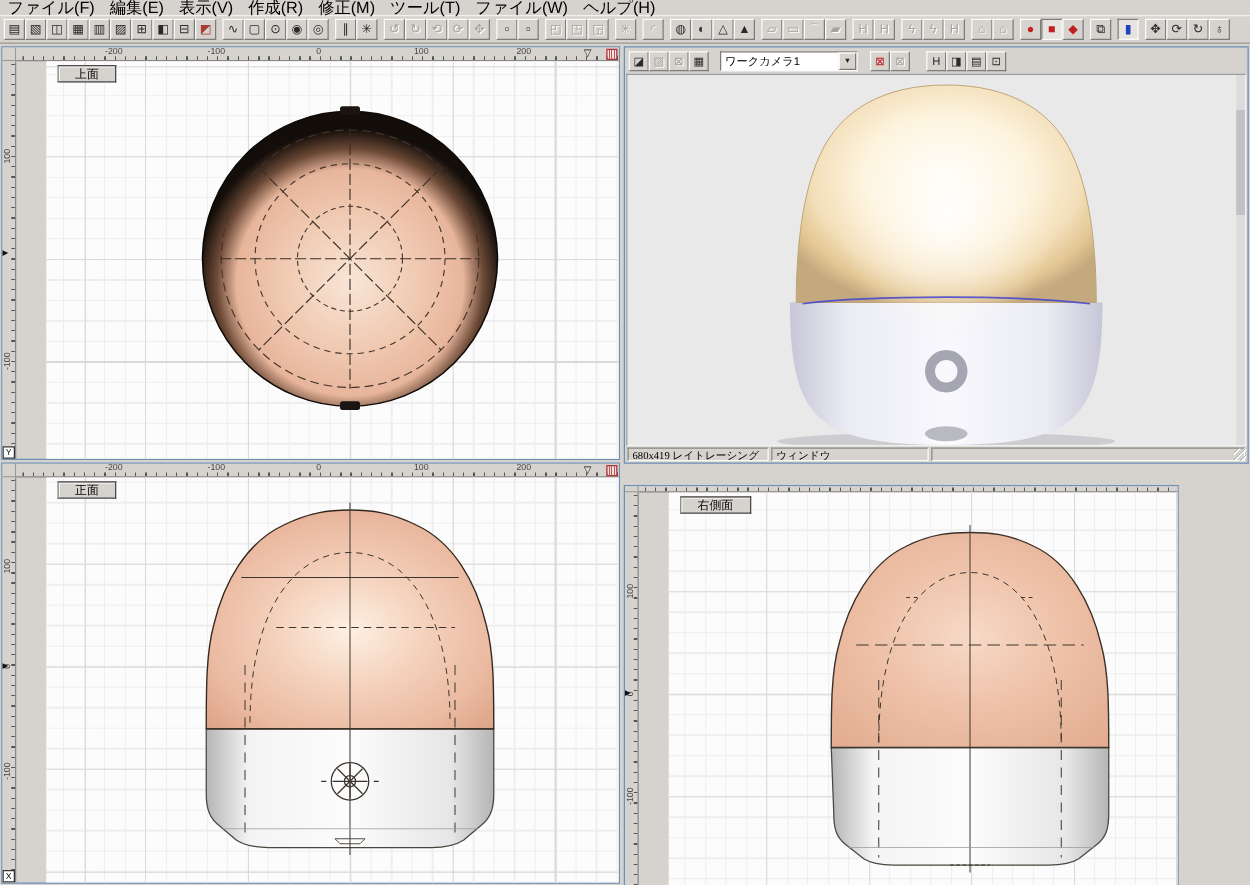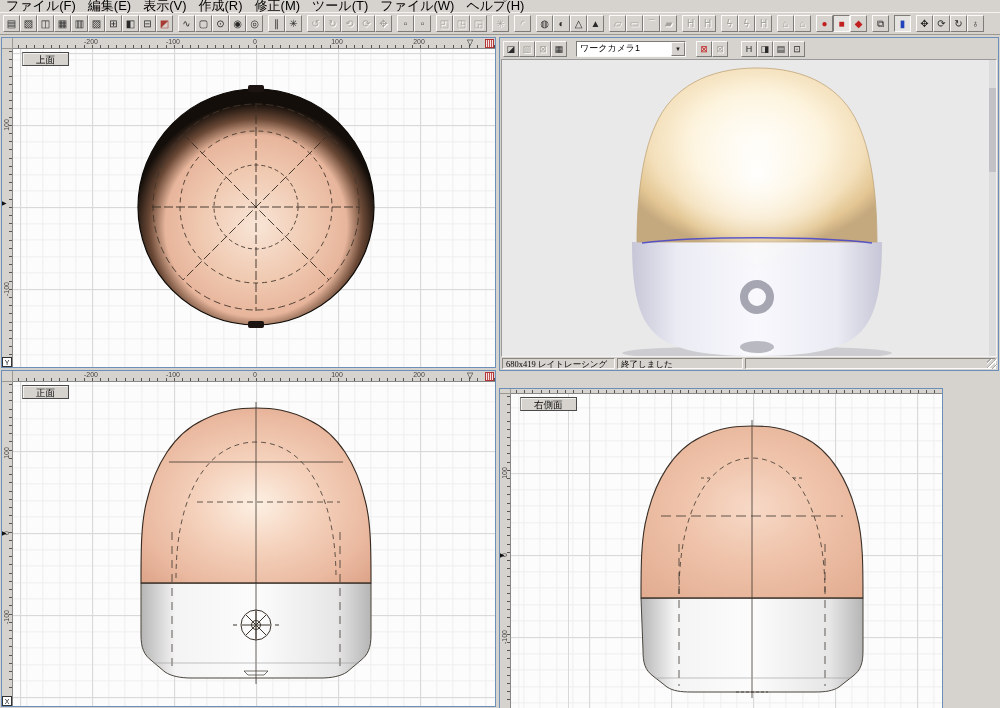--- a/index.html
+++ b/index.html
@@ -30,21 +30,21 @@
                background-size:100% 3px; background-repeat:no-repeat; background-position:5px 100%; }
   .vp-vruler { position:absolute; left:0; bottom:0; width:11px; background:#d6d3ce;
                border-right:1px solid #888;
                background-image:repeating-linear-gradient(to bottom,#555 0 1px,transparent 1px 8.2px);
                background-size:3px 100%; background-repeat:no-repeat; background-position:7px 2px; }
   .vp-canvas { position:absolute; right:0; bottom:0; background:#fcfcfc; overflow:hidden;
     background-image:
       repeating-linear-gradient(to right,#d9d9d9 0 1px,transparent 1px 82px),
       repeating-linear-gradient(to bottom,#d9d9d9 0 1px,transparent 1px 82px),
       repeating-linear-gradient(to right,#eeeeee 0 1px,transparent 1px 16.4px),
-      repeating-linear-gradient(to bottom,#eeeeee 0 1px,transparent 1px 16.4px); }
+      repeating-linear-gradient(to bottom,#eeeeee 0 1px,transparent 1px 16.4px); margin-left: 24px; }
   .vp-canvas svg { position:absolute; left:0; top:0; }
   .rl  { position:absolute; top:0; font-size:7px; line-height:8px; color:#444; transform:translateX(-50%); }
   .rlv { position:absolute; left:-4px; width:18px; height:8px; font-size:7px; line-height:8px;
          text-align:center; color:#444; transform:rotate(-90deg); }
   .hmark { position:absolute; top:0; font-size:8px; line-height:10px; color:#111; }
   .vmark { position:absolute; left:0; font-size:6px; line-height:6px; color:#111; }
   .red-ico { position:absolute; right:1px; top:1px; width:9px; height:9px;
              border:1px solid #b03434; background:repeating-linear-gradient(to right,#f6e4e4 0 1px,#c05050 1px 2px); }
   .axis-badge { position:absolute; left:0; bottom:0; width:10px; height:10px; border:1px solid #333;
                 background:#fff; font-size:7px; line-height:9px; text-align:center; color:#111; }
@@ -52,21 +52,21 @@
             border:1px solid #4a4a4a; border-left-color:#8a8a8a; box-shadow:inset 1px 1px 0 #f4f2ee;
             font-size:9.5px; line-height:13px; cursor:default; }
 
   
   #render-pane { position:absolute; left:499px; top:37px; width:500px; height:334px;
                  background:#d6d3ce; border:1px solid #6b8fb8; }
   #render-toolbar { position:absolute; left:0; top:0; right:0; height:21px;
                     display:flex; align-items:center; padding-left:3px; }
   #render-toolbar .tb-btn { width:16px; height:16px; line-height:14px; font-size:9px; }
   .dropdown { width:110px; height:16px; background:#fff; border:1px solid;
-              border-color:#7e7c78 #fbfaf8 #fbfaf8 #7e7c78; display:flex; align-items:center;
+              border-color:#7e7c78 #fbfaf8 #fbfaf8 #7e7c78; display:flex; align-items:flex-end;
               margin:0 10px 0 4px; font-size:9px; }
   .dropdown span.val { flex:1; padding-left:3px; white-space:nowrap; overflow:hidden; }
   .drop-arrow { width:14px; height:14px; background:#d6d3ce; border:1px solid;
                 border-color:#fbfaf8 #7e7c78 #7e7c78 #fbfaf8; font-size:6px; line-height:12px;
                 text-align:center; color:#222; }
   #render-canvas { position:absolute; left:1px; top:21px; width:496px; height:298px;
                    background:#e9e9e9; border:1px solid; border-color:#9a9a9a #f2f2f2 #f2f2f2 #9a9a9a; overflow:hidden; }
   #render-scrollbar { position:absolute; right:0; top:0; bottom:0; width:7px; background:#dcdcdc; }
   #render-scrollbar .thumb { position:absolute; left:0; right:0; top:28px; height:84px; background:#c2c2c6; }
   #render-status { position:absolute; left:0; bottom:0; right:0; height:13px; display:flex;
@@ -280,21 +280,21 @@
       <circle cx="255" cy="237" r="13" fill="none" stroke-width="8" stroke="#a6a6b2"></circle>
       <ellipse cx="255" cy="287" rx="17" ry="6" fill="#b9b9c2"></ellipse>
       <path d="M239,289 A16,6 0 0 0 271,289" fill="none" stroke="#ffffff" stroke-width="1.2" opacity="0.8"></path>
     </svg>
     <div id="render-scrollbar">
       <div class="thumb"></div>
     </div>
   </div>
   <div id="render-status">
     <div class="status-cell" style="width:113px;">680x419 レイトレーシング</div>
-    <div class="status-cell" style="width:126px;">終了しました</div>
+    <div class="status-cell" style="width:126px;">ウィンドウ</div>
     <div class="status-cell" style="flex:1;"></div>
     <div class="grip"></div>
   </div>
 </div>
 
 <div class="vp" style="left:1px;top:370px;width:495px;height:337px;">
   <div class="vp-corner" style="width:11px;height:11px;"></div>
   <div class="vp-hruler" id="hr-front" style="left:11px;height:11px;">
       <span class="rl" style="left: 78px;">-200</span>
       <span class="rl" style="left: 160px;">-100</span>

